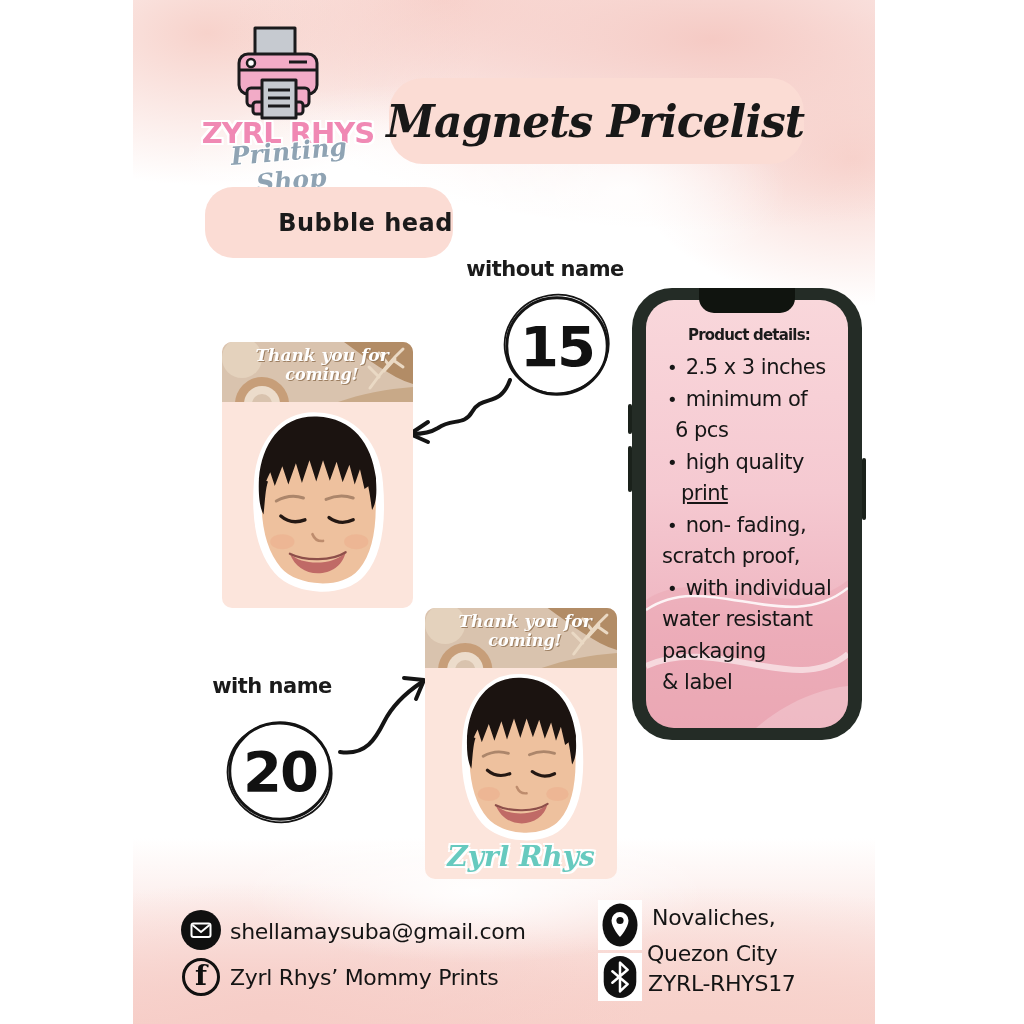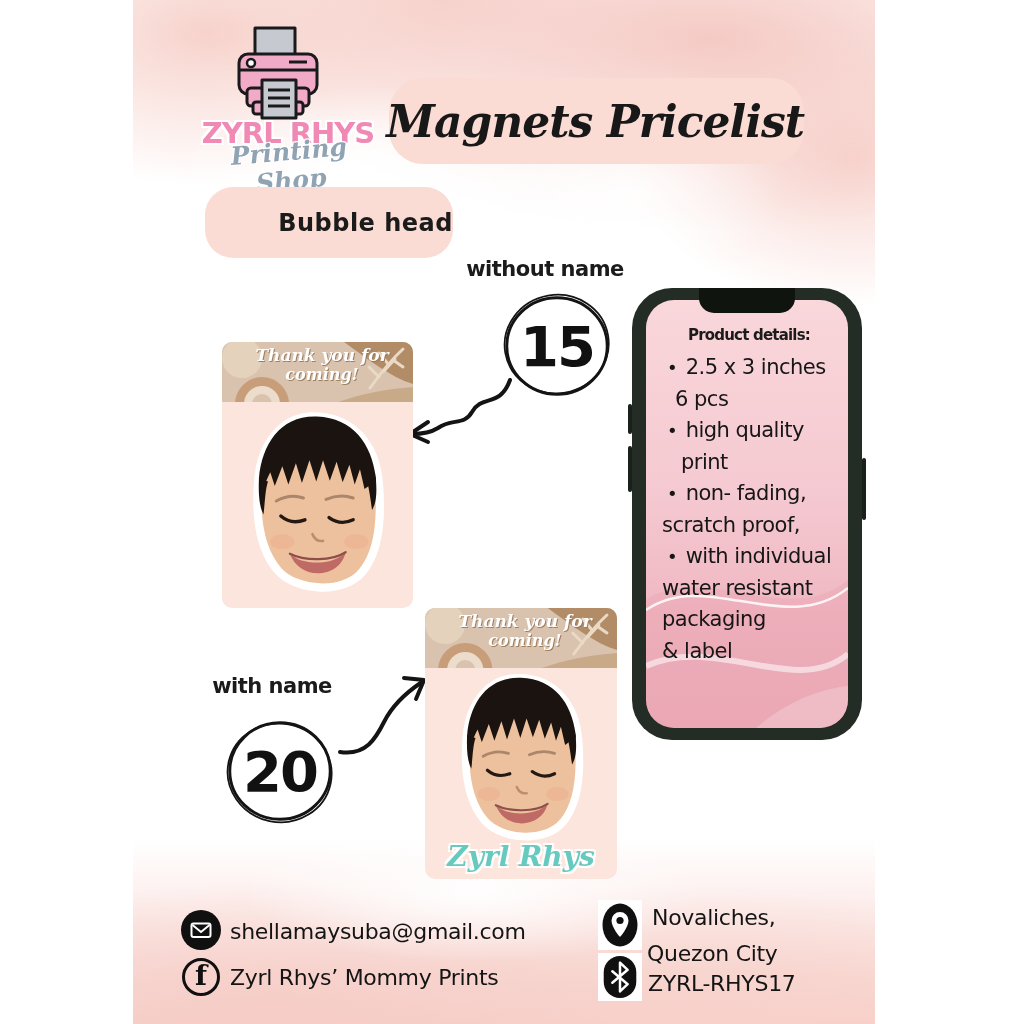--- a/index.html
+++ b/index.html
@@ -101,21 +101,21 @@
   .side-btn { position:absolute; width:4px; background:#1a211b; border-radius:2px; }
   .btn-l1 { left:-4px; top:116px; height:30px; }
   .btn-l2 { left:-4px; top:158px; height:46px; }
   .btn-r1 { right:-4px; top:170px; height:62px; }
   .screen-content { position:absolute; left:0; top:0; width:100%; height:100%; padding:26px 12px 0 16px; }
   .pd-heading { text-align:center; font-weight:bold; font-size:15px; letter-spacing:-0.8px; margin-bottom:8px; }
   .pd-line { font-size:21px; line-height:31.5px; letter-spacing:-0.5px; color:#161616; white-space:nowrap; }
   .pd-line.b { padding-left:5px; }
   .pd-line.b::before { content:"•\2002"; font-size:18px; }
   .pd-line.i1 { padding-left:13px; }
-  .pd-line.i2 { padding-left:19px; }
+  .pd-line.i2 { padding-left:19px;text-decoration:underline; }
 
   
   .f-text { font-size:22px; letter-spacing:-0.3px; color:#141414; white-space:nowrap; }
   .round-icon { width:40px; height:40px; border-radius:50%; background:#101010; display:flex; align-items:center; justify-content:center; }
   .fb-circle { width:38px; height:38px; border-radius:50%; border:3px solid #101010; background:transparent; display:flex; align-items:center; justify-content:center; }
   .fb-glyph { font-family:"DejaVu Serif", serif; font-weight:bold; font-size:28px; color:#101010; margin-top:-3px; }
   .icon-patch { background:#ffffff; display:flex; align-items:center; justify-content:center; }
 </style>
 </head>
 <body>
@@ -249,20 +249,21 @@
     <div class="screen">
       <svg class="waves" viewBox="0 0 202 428" preserveAspectRatio="none">
         <path d="M0,300 C60,260 140,330 202,280 L202,428 L0,428 Z" fill="rgba(232,154,168,0.30)"></path>
         <path d="M0,310 C60,268 140,338 202,288" stroke="rgba(255,255,255,0.85)" stroke-width="2.5" fill="none"></path>
         <path d="M0,366 C70,334 150,398 202,354" stroke="rgba(255,255,255,0.55)" stroke-width="6" fill="none"></path>
         <path d="M110,428 C145,398 180,388 202,386 L202,428 Z" fill="rgba(255,255,255,0.22)"></path>
       </svg>
       <div class="screen-content">
         <div class="pd-heading">Product details:</div>
         <div class="pd-line b">2.5 x 3 inches</div>
+        <div class="pd-line b">minimum of</div>
         <div class="pd-line i1">6 pcs</div>
         <div class="pd-line b">high quality</div>
         <div class="pd-line i2">print</div>
         <div class="pd-line b">non- fading,</div>
         <div class="pd-line">scratch proof,</div>
         <div class="pd-line b">with individual</div>
         <div class="pd-line">water resistant</div>
         <div class="pd-line">packaging</div>
         <div class="pd-line">&amp; label</div>
       </div>

